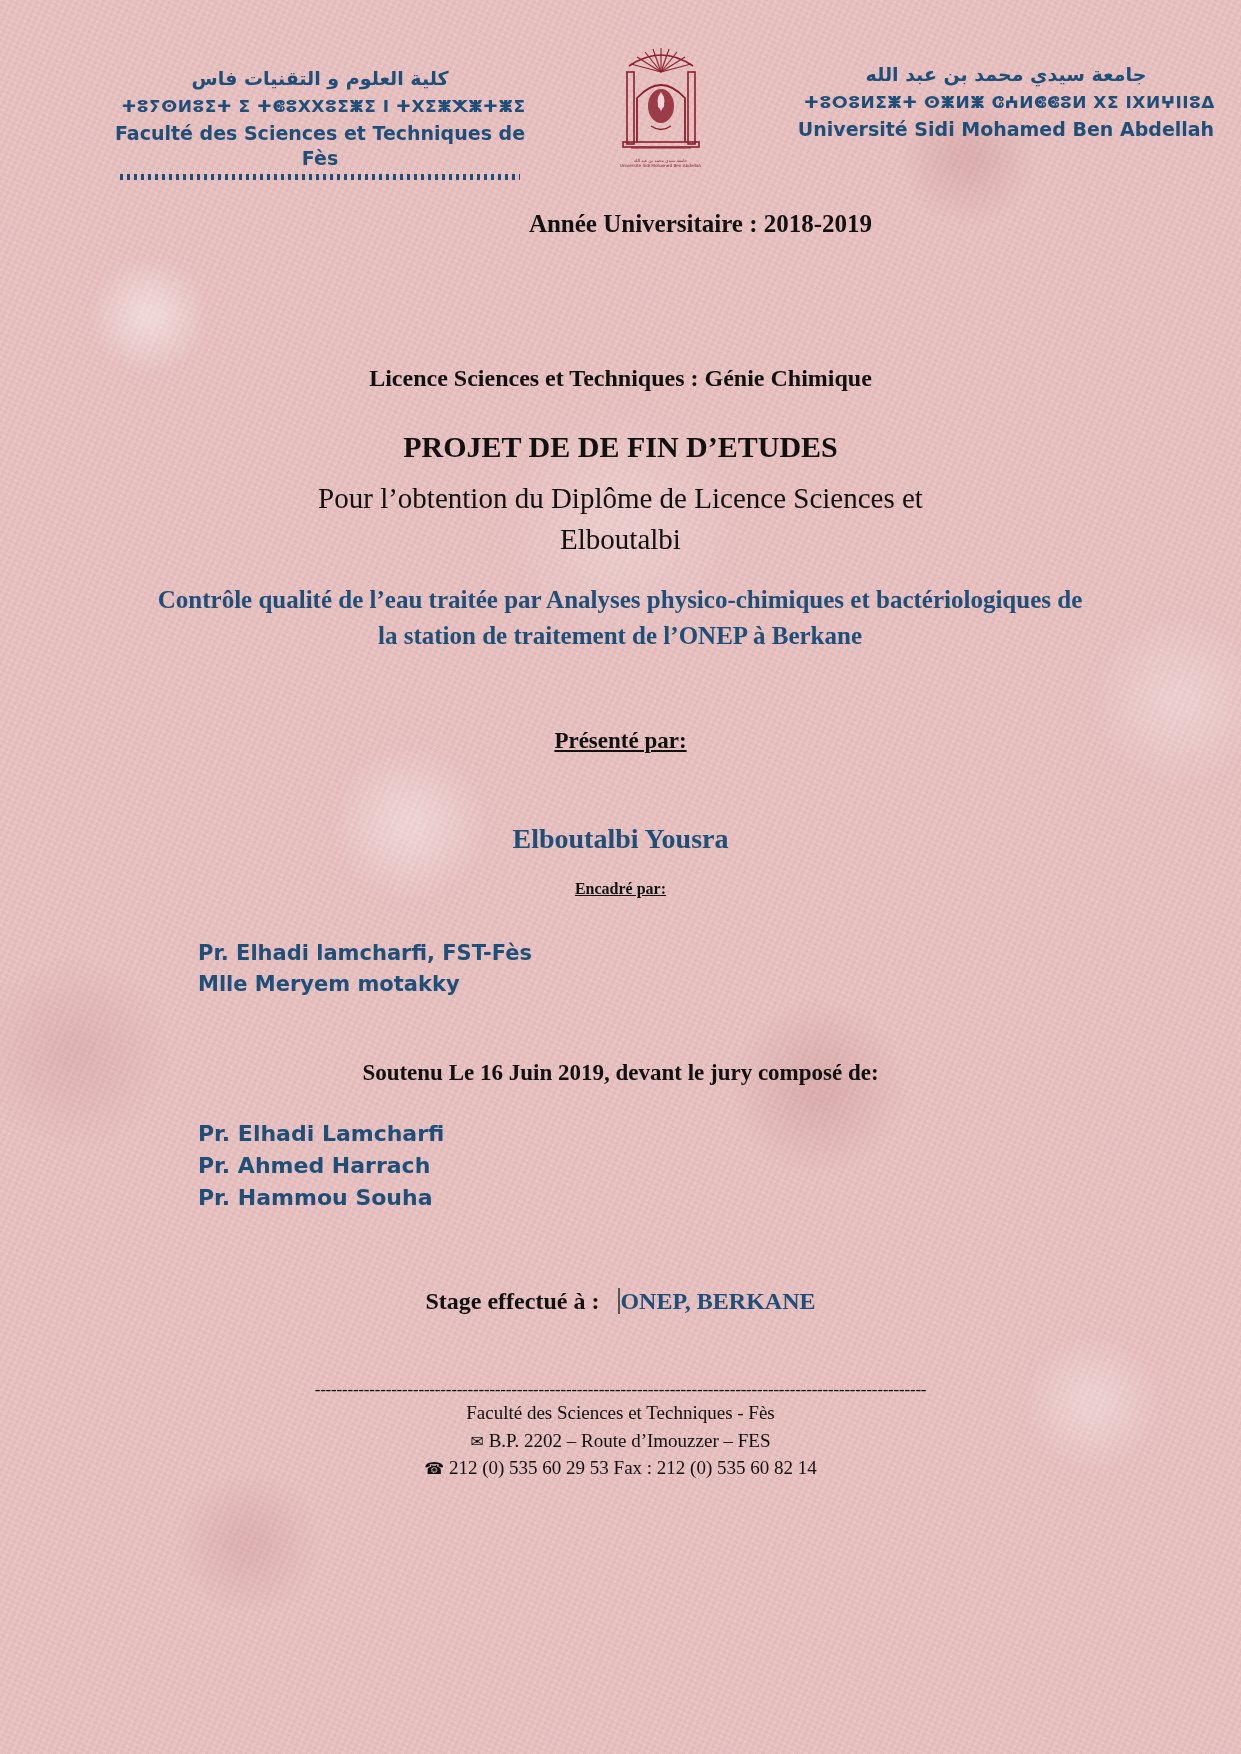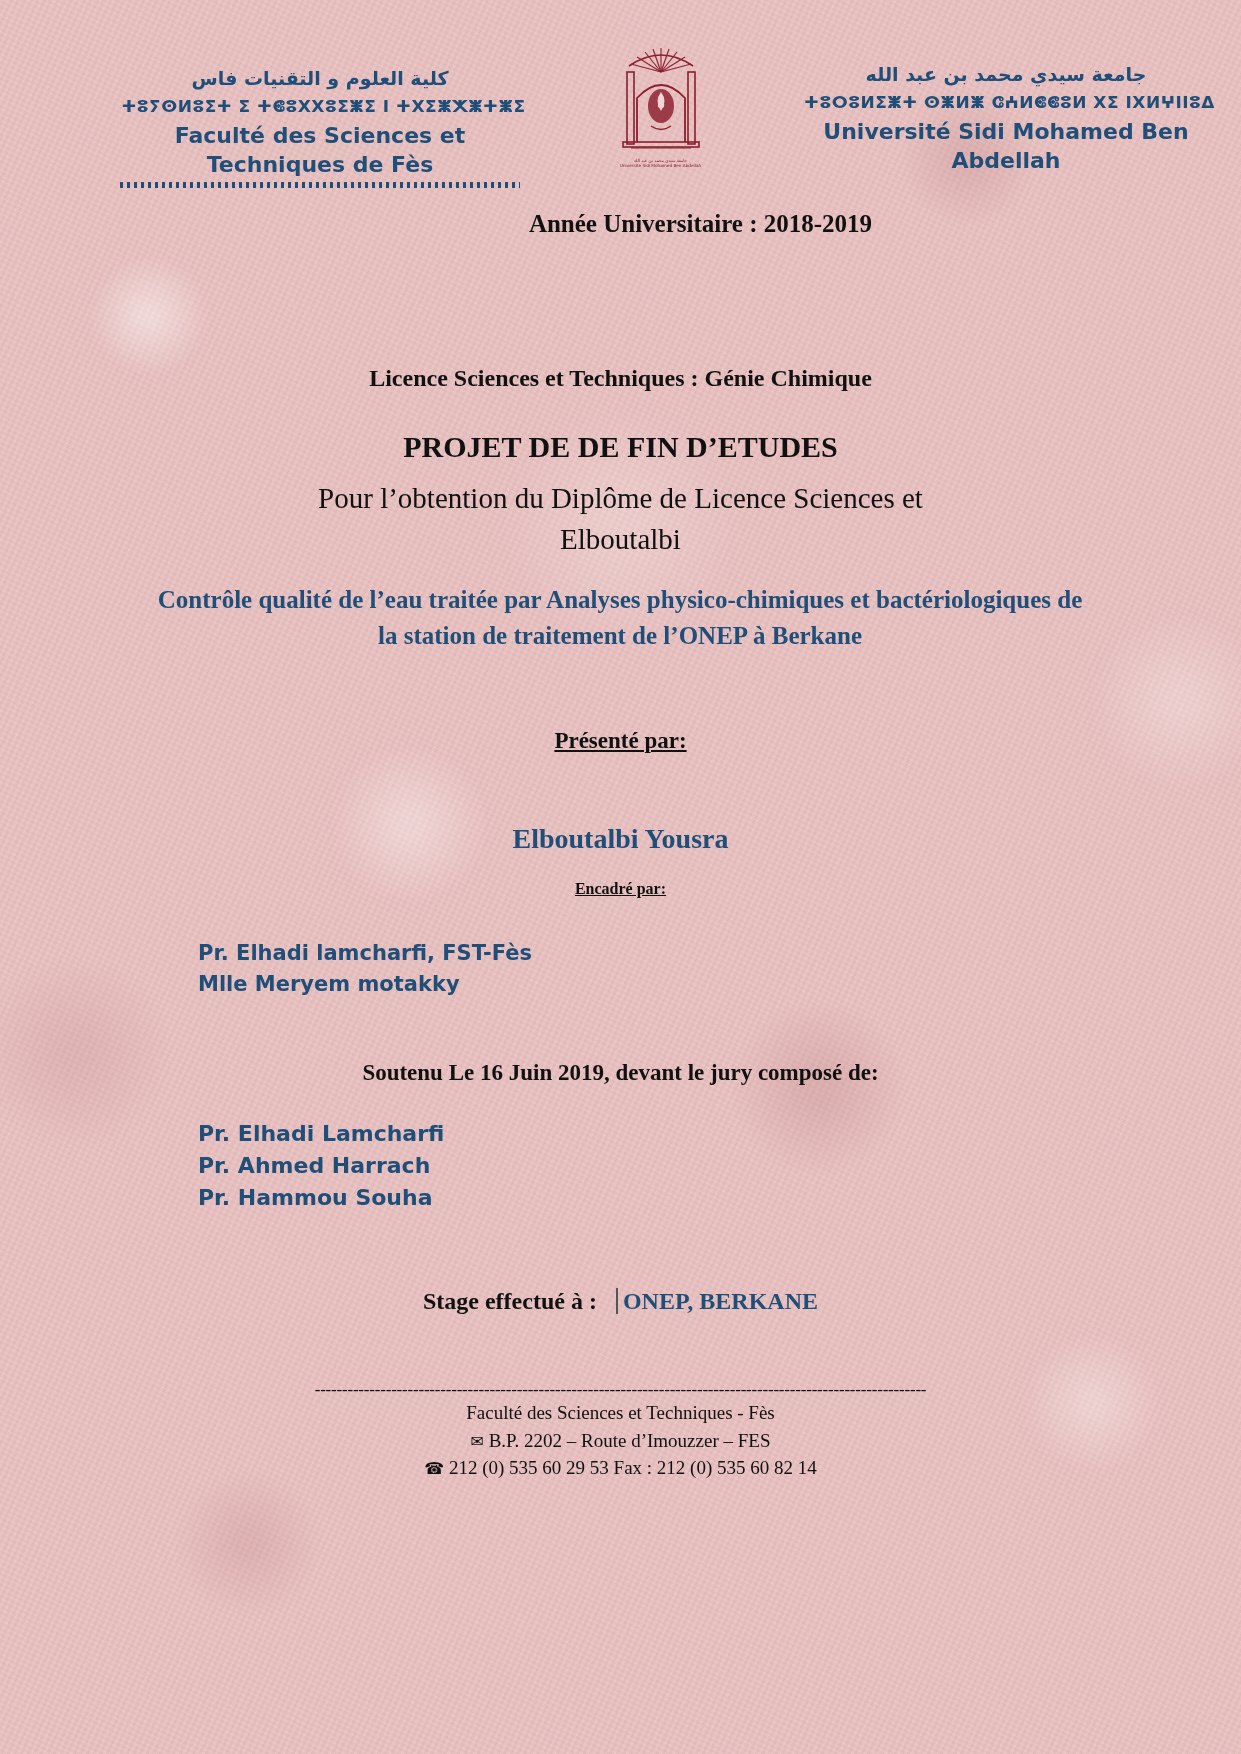--- a/index.html
+++ b/index.html
@@ -74,21 +74,21 @@
     direction: rtl;
   }
   .h-tif {
     font-size: 17px;
     font-weight: bold;
     letter-spacing: 0.5px;
     margin-top: 3px;
     margin-left: 7px;
   }
   .h-fr {
-    font-size: 22px;
+    font-size: 19px;
     font-weight: bold;
     margin-top: 3px;
   }
   .header-left .underline-deco {
     margin: 2px auto 0;
     width: 400px;
     height: 6px;
     background-image: repeating-linear-gradient(90deg,
       #1f4e79 0 3px, rgba(0,0,0,0) 3px 7px);
   }
@@ -235,21 +235,20 @@
     left: 0;
     width: 1241px;
     text-align: center;
     font-size: 24px;
     font-weight: bold;
     color: #111;
   }
   .internship .place {
     color: #1f4e79;
     border-left: 2px solid #555;
-    padding-left: 5px;
     margin-left: 19px;
   }
 
   
   .footer {
     position: absolute;
     bottom: 272px;
     left: 0;
     width: 1241px;
     text-align: center;

